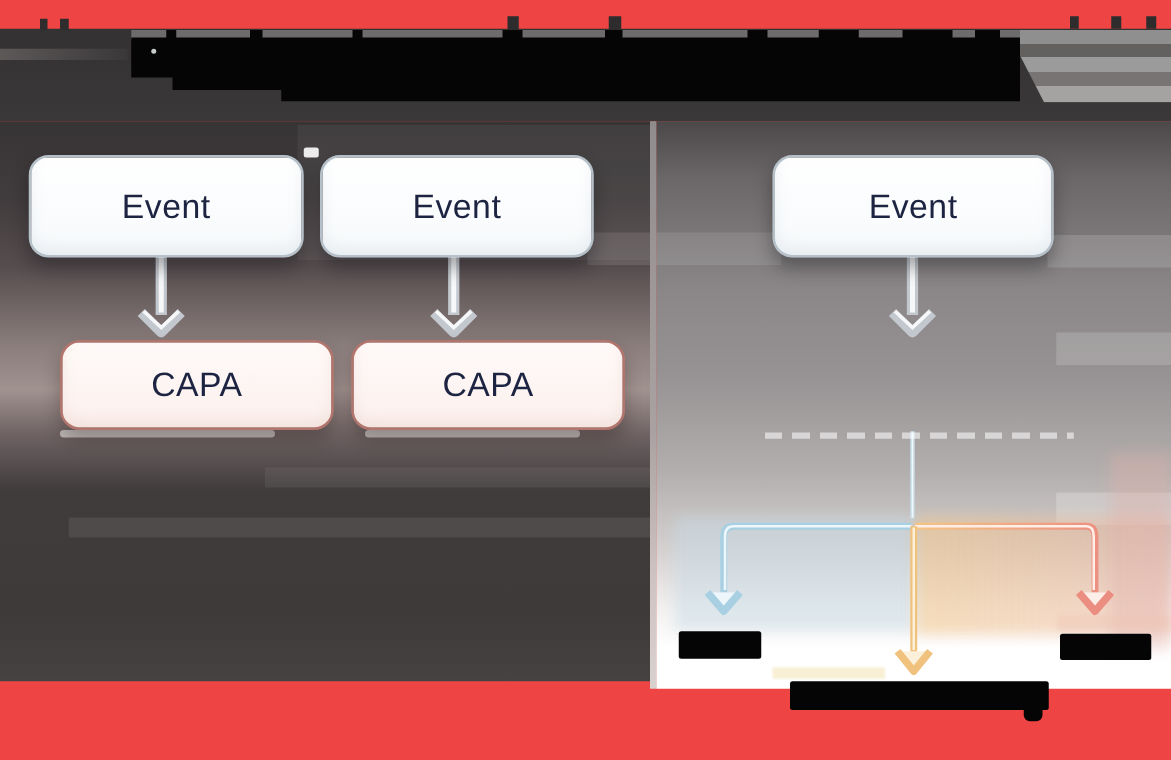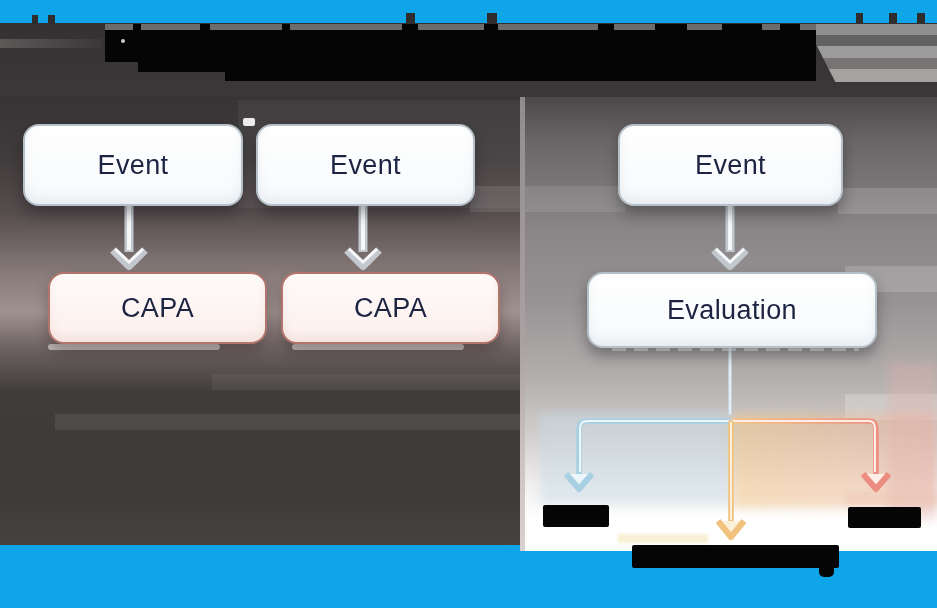--- a/index.html
+++ b/index.html
@@ -1,18 +1,18 @@
 <!DOCTYPE html>
 <html><head>
 <meta charset="utf-8">
 <style>
   html,body{margin:0;padding:0;background:#ffffff;}
   #stage{
     position:relative;width:937px;height:608px;overflow:hidden;
-    background:#0ea5e9;font-family:"Liberation Sans",sans-serif;
+    background:#ef4444;font-family:"Liberation Sans",sans-serif;
   }
   .abs{position:absolute;}
   .node{
     position:absolute;border-radius:16px;display:flex;align-items:center;justify-content:center;
     font-size:27px;color:#1d2442;letter-spacing:.4px;font-weight:500;
   }
   .node-light{
     background:linear-gradient(180deg,#ffffff 0%,#f6f9fb 100%);
     border:2px solid #b6c0c8;
     box-shadow:0 8px 14px rgba(18,18,24,.35), inset 0 -6px 10px rgba(190,205,215,.25);
@@ -153,22 +153,19 @@
   </div>
   <div class="node node-pink" style="left:23px;top:272px;width:215px;height:68px;">
     <span>CAPA</span>
   </div>
   <div class="node node-pink" style="left:256px;top:272px;width:215px;height:68px;">
     <span>CAPA</span>
   </div>
   <div class="node node-light" style="left:618px;top:124px;width:221px;height:78px;">
     <span>Event</span>
   </div>
-  <div class="node node-light" style="left:587px;top:272px;width:286px;height:72px;">
-    <span>Evaluation</span>
-  </div>
 
   <div class="abs blob" style="left:543px;top:505px;width:66px;height:22px;border-radius:2px;"></div>
   <div class="abs blob" style="left:848px;top:507px;width:73px;height:21px;border-radius:2px;"></div>
   <div class="abs blob" style="left:632px;top:545px;width:207px;height:23px;border-radius:2px;"></div>
   <div class="abs blob" style="left:819px;top:566px;width:15px;height:11px;border-radius:0 0 5px 5px;"></div>
 
 </div>
 
 </body></html>

